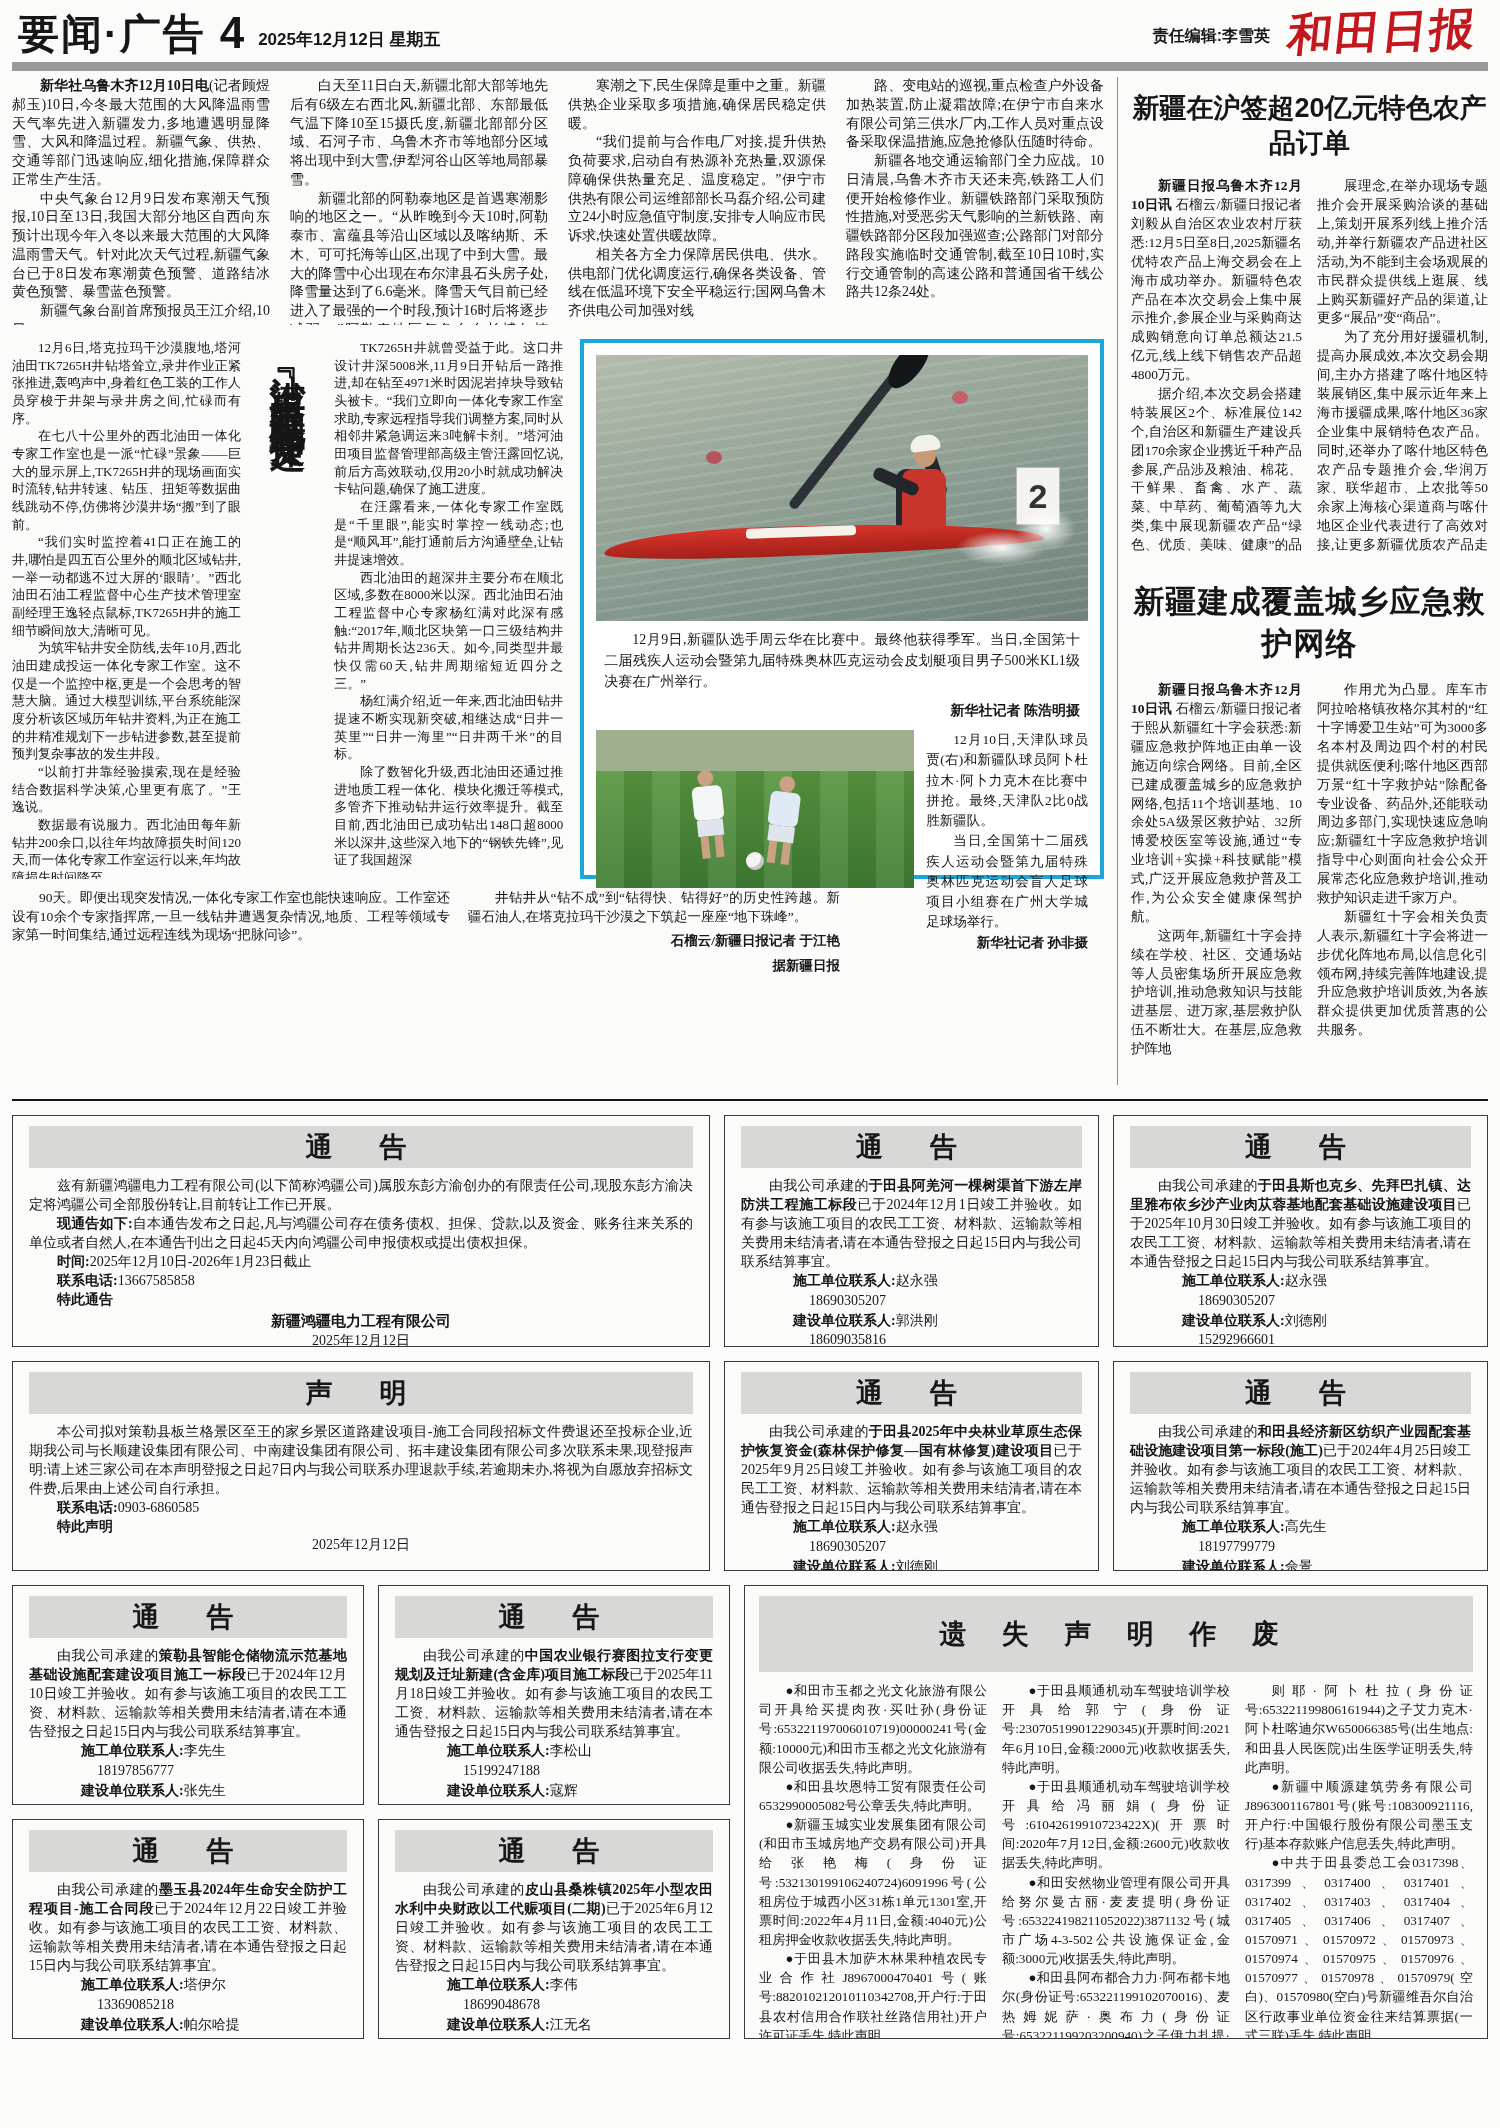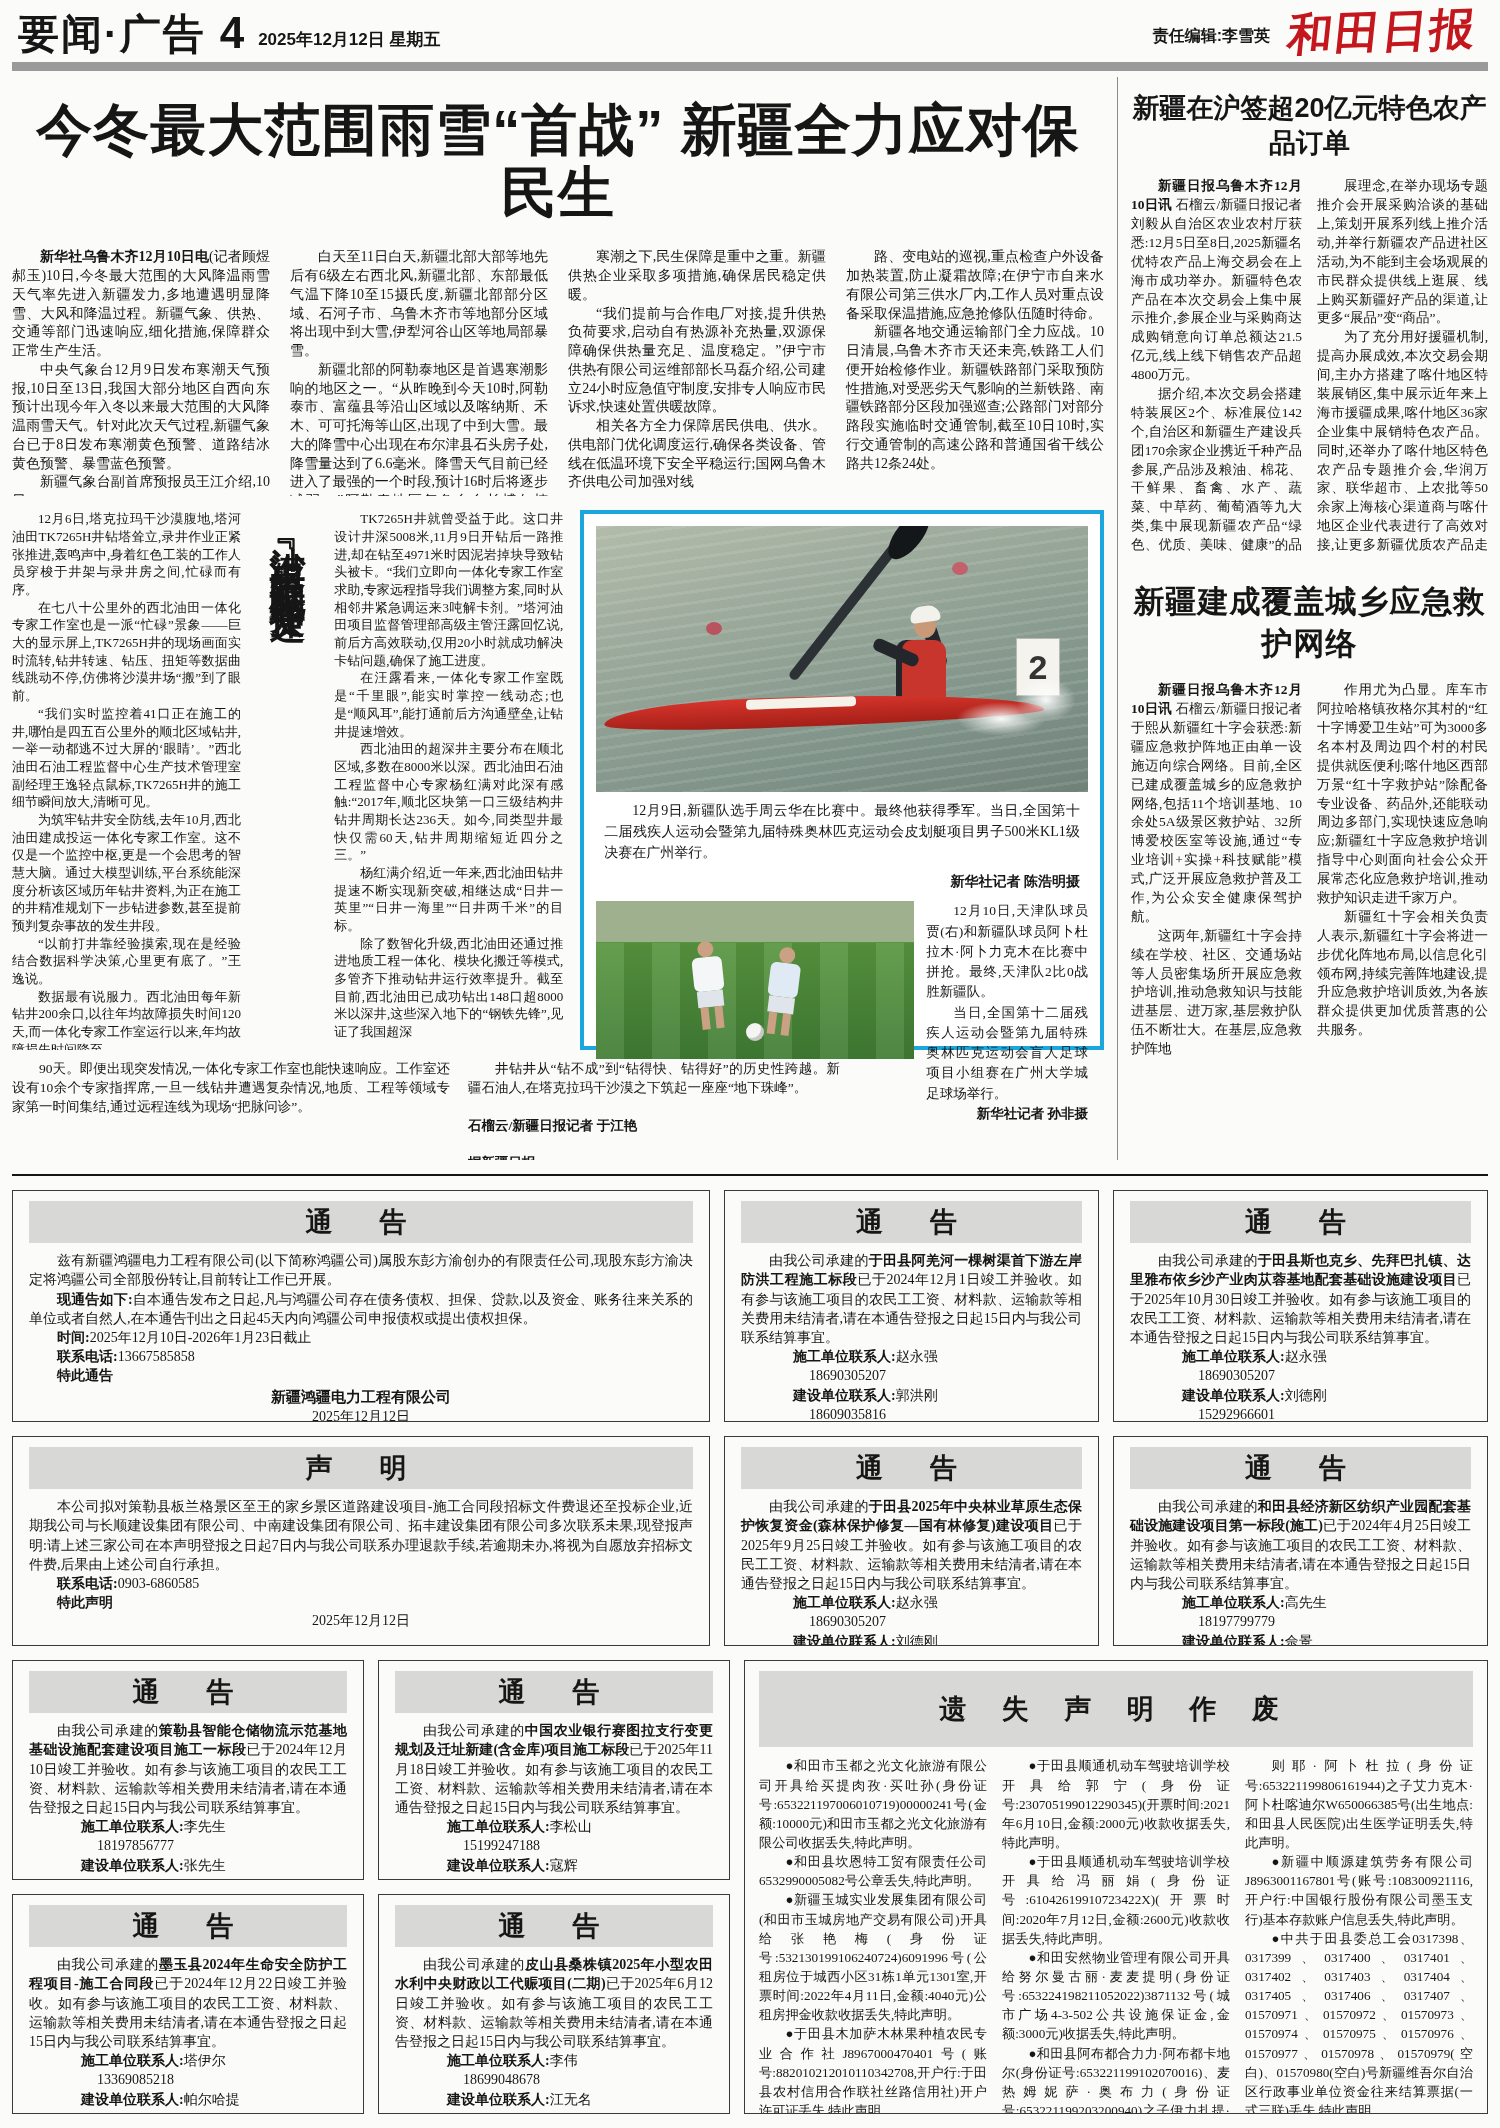--- a/index.html
+++ b/index.html
@@ -30,21 +30,21 @@
   .dateline{font-weight:700;}
   
   .desert-row{display:flex;margin-top:14px;height:540px;gap:9px;}
   .dcol{width:232px;font-size:13px;line-height:1.36;text-align:justify;overflow:hidden;}
   .vtitle{width:64px;display:flex;align-items:flex-start;justify-content:center;margin:0 6px;}
   .vtitle-inner{writing-mode:vertical-rl;text-orientation:upright;font-size:36px;font-weight:900;
                 font-family:"Liberation Sans",sans-serif;letter-spacing:5px;line-height:1.05;margin-top:8px;}
   .desert-cont{display:flex;gap:18px;margin-top:10px;height:100px;overflow:hidden;}
   .dcont-left{width:438px;font-size:13.5px;line-height:1.38;text-align:justify;}
   .dcont-right{width:372px;font-size:13.5px;line-height:1.38;text-align:justify;}
-  .byline{margin:19px 0 0;font-weight:700;}
+  .byline{text-align:right;margin:6px 0 0;font-weight:700;}
   
   .photo-box{width:530px;height:540px;margin-left:8px;border:4px solid #1ba6dd;box-sizing:border-box;
              padding:12px;background:#fff;}
   .photo1{position:relative;height:266px;overflow:hidden;
           background:linear-gradient(163deg,#b3bcab 0%,#97a698 38%,#81948a 70%,#6f8179 100%);}
   .ripples{position:absolute;inset:0;background:repeating-linear-gradient(172deg,rgba(255,255,255,.10) 0 3px,rgba(0,0,0,0) 3px 11px);}
   .buoy{position:absolute;width:16px;height:13px;border-radius:50%;background:#c2606b;}
   .b1{top:36px;right:120px;}
   .b2{top:96px;left:110px;background:#b8545e;}
   .kayak{position:absolute;left:8px;bottom:66px;width:440px;height:30px;background:linear-gradient(#d7352b,#a31f18);
@@ -129,21 +129,20 @@
     <div class="mh-right">
       <span class="editor">责任编辑:李雪英</span>
       <span class="paperlogo">和田日报</span>
     </div>
   </div>
   <div class="toprule"></div>
 
   <div class="content">
 
     <div class="left-main">
-      <div class="lead-headline">今冬最大范围雨雪“首战” 新疆全力应对保民生</div>
 
       <div class="story-cols">
         <div class="scol">
           <p class="para"><span class="dateline">新华社乌鲁木齐12月10日电</span><span>(记者顾煜 郝玉)10日,今冬最大范围的大风降温雨雪天气率先进入新疆发力,多地遭遇明显降雪、大风和降温过程。新疆气象、供热、交通等部门迅速响应,细化措施,保障群众正常生产生活。</span></p>
           <div>
               <p class="para">中央气象台12月9日发布寒潮天气预报,10日至13日,我国大部分地区自西向东预计出现今年入冬以来最大范围的大风降温雨雪天气。针对此次天气过程,新疆气象台已于8日发布寒潮黄色预警、道路结冰黄色预警、暴雪蓝色预警。</p>
               <p class="para">新疆气象台副首席预报员王江介绍,10日</p>
             </div>
         </div>
         <div class="scol">

